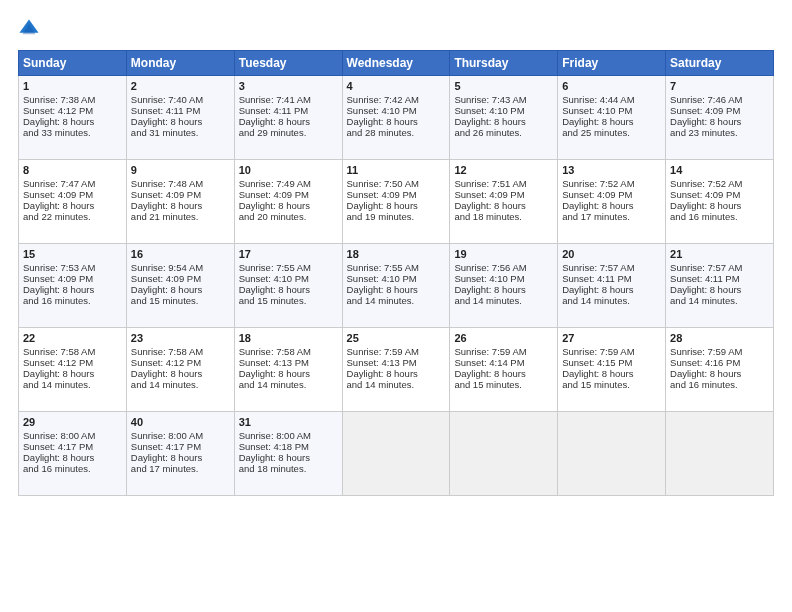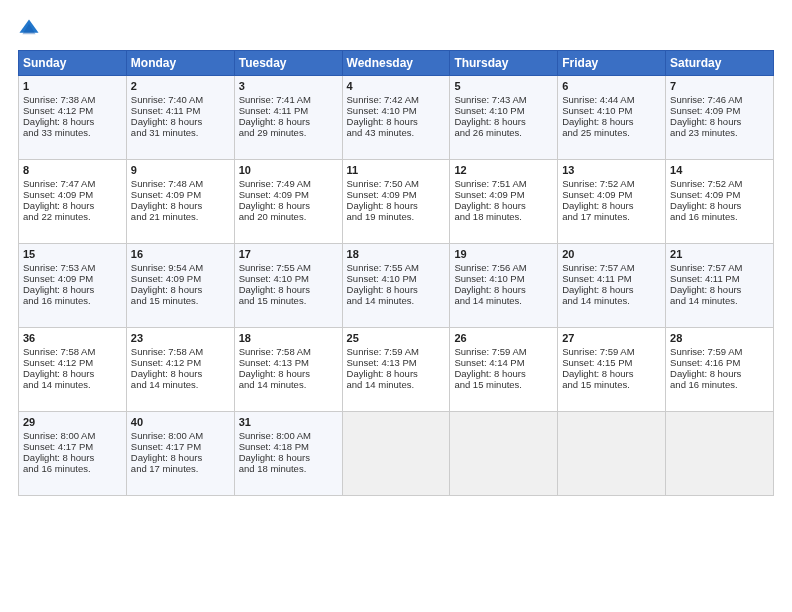--- a/index.html
+++ b/index.html
@@ -148,21 +148,21 @@
             <div>Sunrise: 7:41 AM</div>
             <div>Sunset: 4:11 PM</div>
             <div>Daylight: 8 hours</div>
             <div>and 29 minutes.</div>
           </td>
           <td>
             <span class="day-num">4</span>
             <div>Sunrise: 7:42 AM</div>
             <div>Sunset: 4:10 PM</div>
             <div>Daylight: 8 hours</div>
-            <div>and 43 minutes.</div>
+            <div>and 28 minutes.</div>
           </td>
           <td>
             <span class="day-num">5</span>
             <div>Sunrise: 7:43 AM</div>
             <div>Sunset: 4:10 PM</div>
             <div>Daylight: 8 hours</div>
             <div>and 26 minutes.</div>
           </td>
           <td>
             <span class="day-num">6</span>
@@ -276,21 +276,21 @@
           <td>
             <span class="day-num">21</span>
             <div>Sunrise: 7:57 AM</div>
             <div>Sunset: 4:11 PM</div>
             <div>Daylight: 8 hours</div>
             <div>and 14 minutes.</div>
           </td>
         </tr>
         <tr>
           <td>
-            <span class="day-num">36</span>
+            <span class="day-num">22</span>
             <div>Sunrise: 7:58 AM</div>
             <div>Sunset: 4:12 PM</div>
             <div>Daylight: 8 hours</div>
             <div>and 14 minutes.</div>
           </td>
           <td>
             <span class="day-num">23</span>
             <div>Sunrise: 7:58 AM</div>
             <div>Sunset: 4:12 PM</div>
             <div>Daylight: 8 hours</div>

